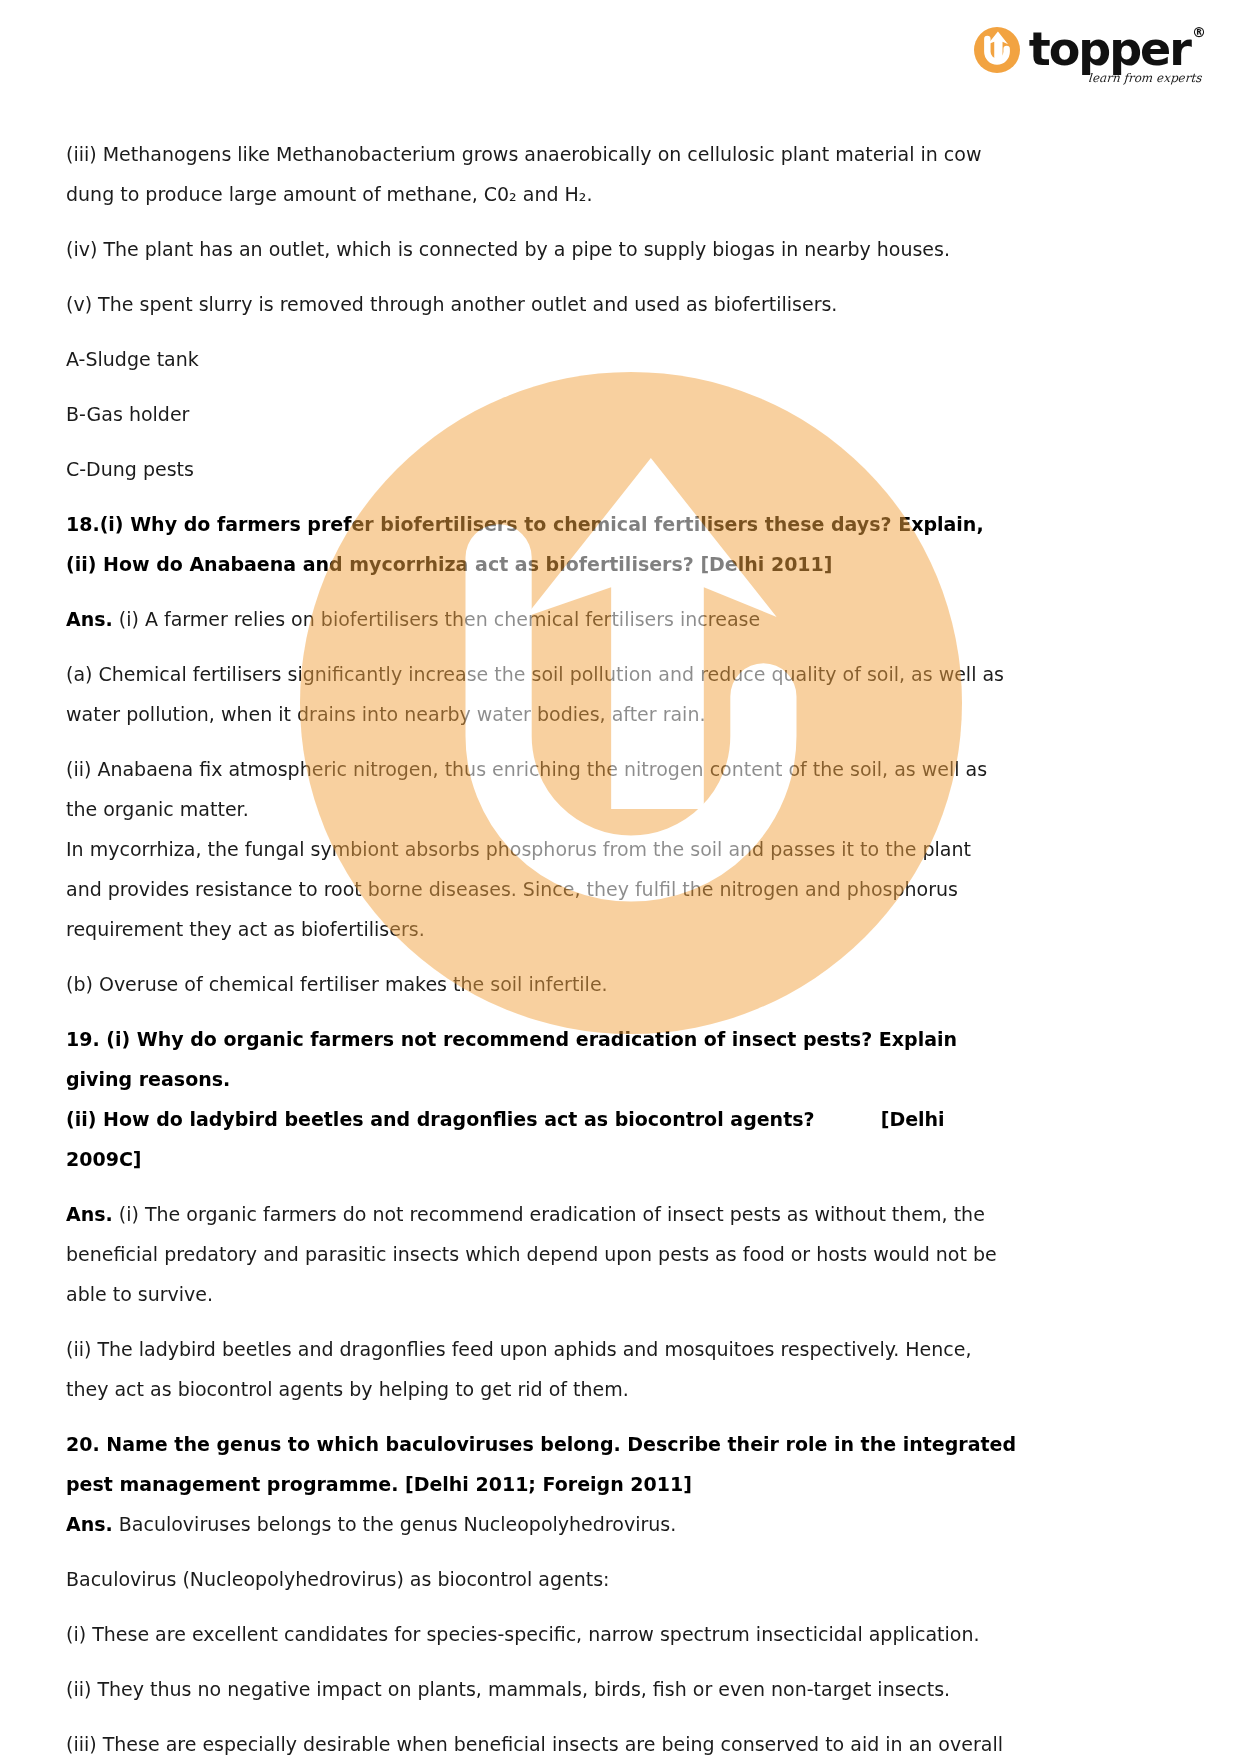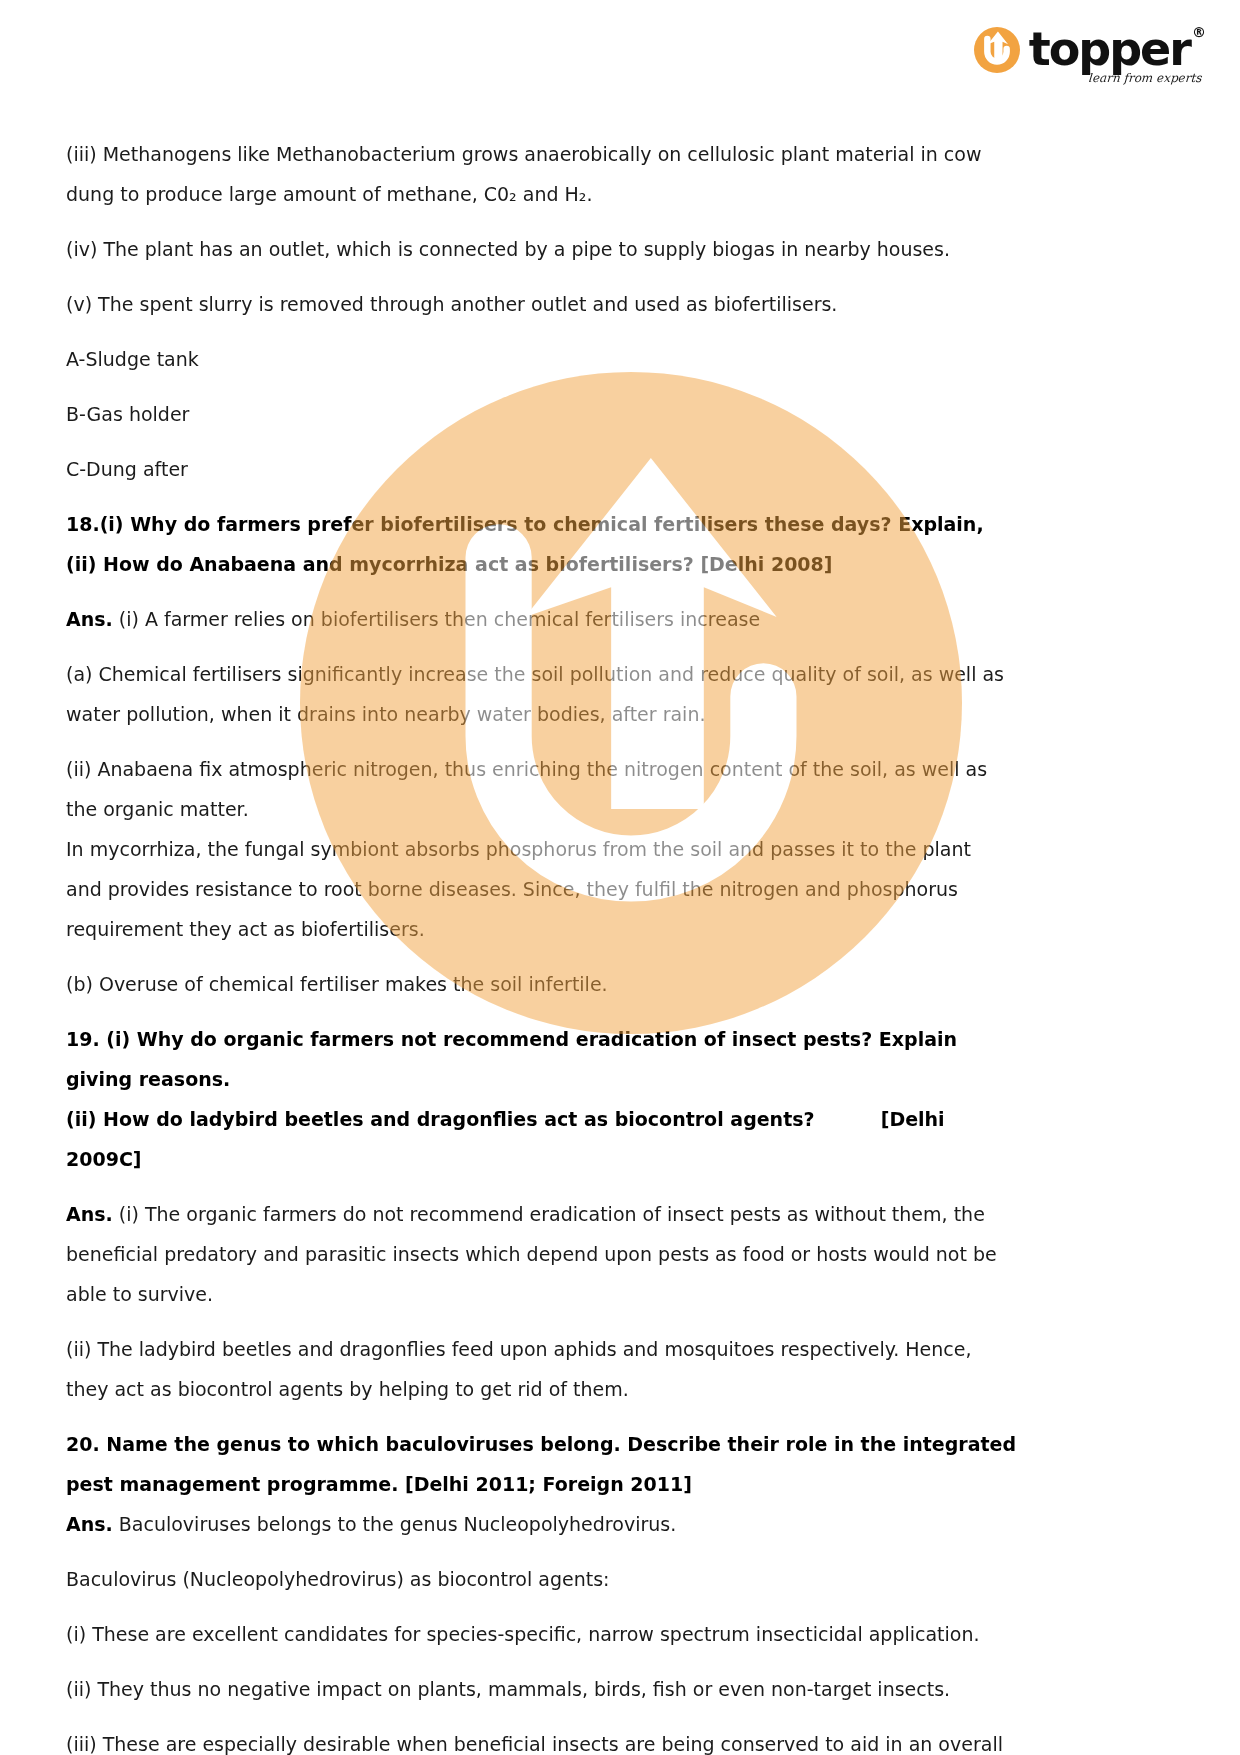--- a/index.html
+++ b/index.html
@@ -97,23 +97,23 @@
   </div>
 </div>
 
 <div class="content">
     <p class="para"><span>(iii) Methanogens like Methanobacterium grows anaerobically on cellulosic plant material in cow
 dung to produce large amount of methane, C0₂ and H₂.</span></p>
     <p class="para"><span>(iv) The plant has an outlet, which is connected by a pipe to supply biogas in nearby houses.</span></p>
     <p class="para"><span>(v) The spent slurry is removed through another outlet and used as biofertilisers.</span></p>
     <p class="para"><span>A-Sludge tank</span></p>
     <p class="para"><span>B-Gas holder</span></p>
-    <p class="para"><span>C-Dung after</span></p>
+    <p class="para"><span>C-Dung pests</span></p>
     <p class="para bold"><span>18.(i) Why do farmers prefer biofertilisers to chemical fertilisers these days? Explain,
-(ii) How do Anabaena and mycorrhiza act as biofertilisers? [Delhi 2008]</span></p>
+(ii) How do Anabaena and mycorrhiza act as biofertilisers? [Delhi 2011]</span></p>
     <p class="para"><strong>Ans.</strong><span> (i) A farmer relies on biofertilisers then chemical fertilisers increase</span></p>
     <p class="para"><span>(a) Chemical fertilisers significantly increase the soil pollution and reduce quality of soil, as well as
 water pollution, when it drains into nearby water bodies, after rain.</span></p>
     <p class="para"><span>(ii) Anabaena fix atmospheric nitrogen, thus enriching the nitrogen content of the soil, as well as
 the organic matter.
 In mycorrhiza, the fungal symbiont absorbs phosphorus from the soil and passes it to the plant
 and provides resistance to root borne diseases. Since, they fulfil the nitrogen and phosphorus
 requirement they act as biofertilisers.</span></p>
     <p class="para"><span>(b) Overuse of chemical fertiliser makes the soil infertile.</span></p>
     <p class="para bold"><span>19. (i) Why do organic farmers not recommend eradication of insect pests? Explain

